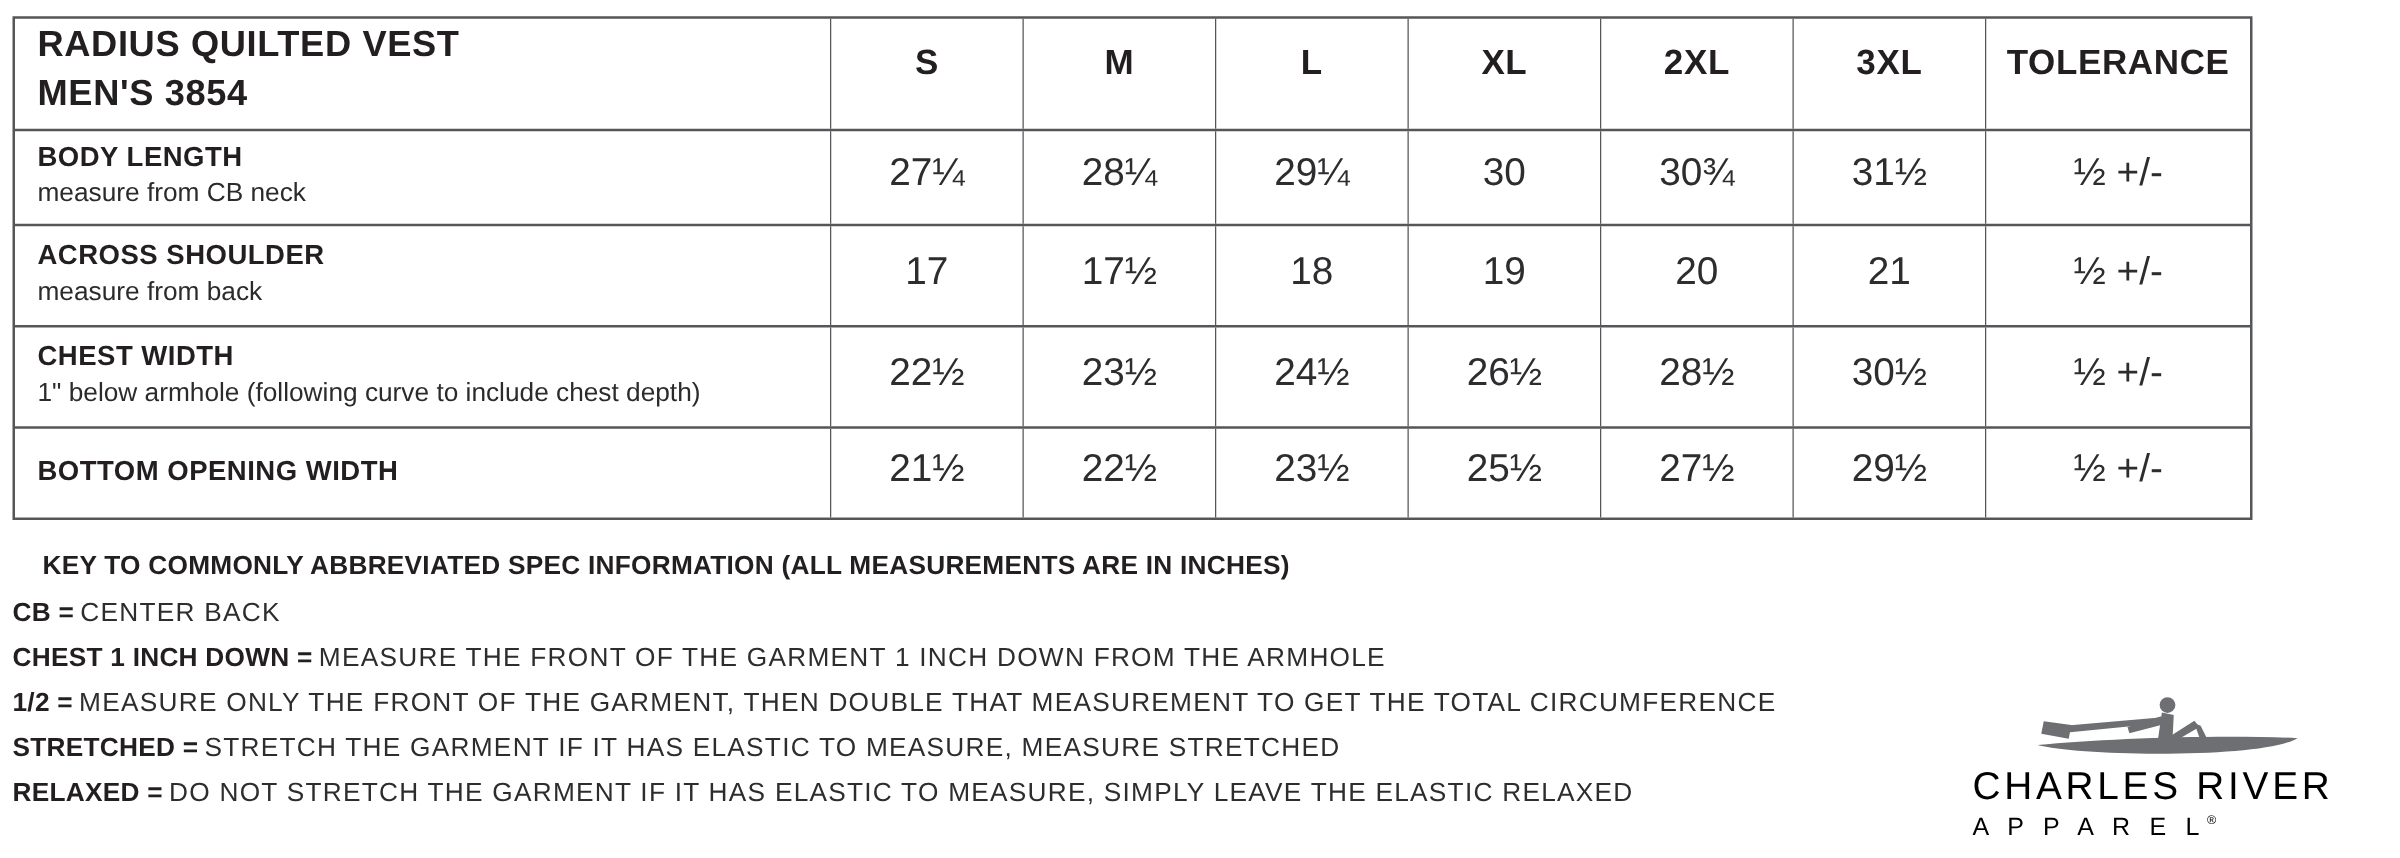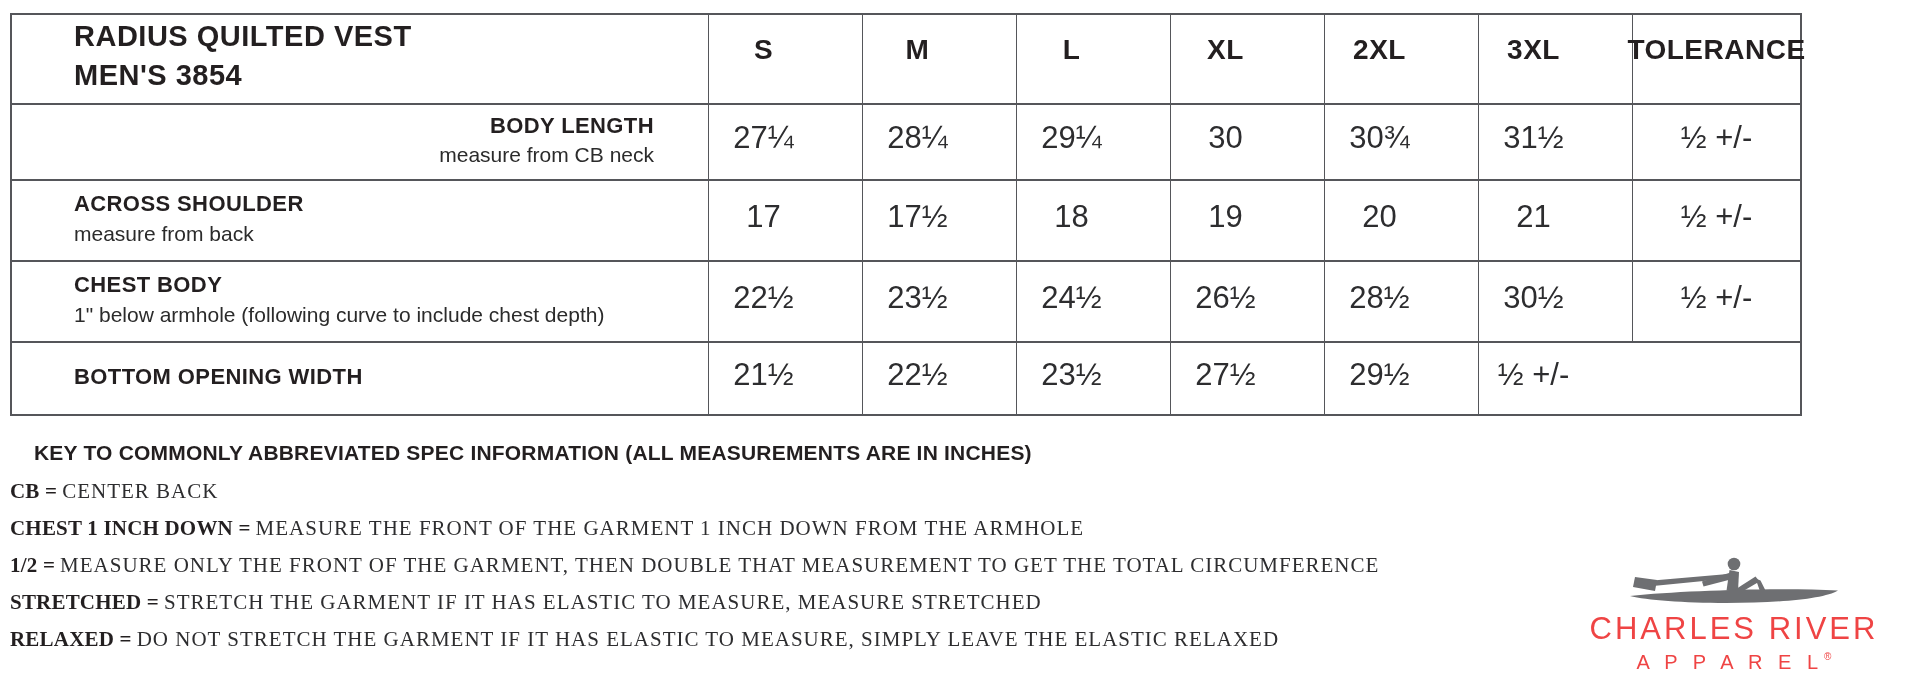--- a/index.html
+++ b/index.html
@@ -8,24 +8,24 @@
     font-family:"Liberation Sans","DejaVu Sans",sans-serif;color:#231f20;overflow:hidden;
   }
 
   
   .spec-table{
     position:absolute;left:10px;top:13px;width:1792px;
     border:2px solid #55565a;box-sizing:border-box;background:#fff;
   }
   .trow{display:grid;grid-template-columns:652px 154px 154px 154px 154px 154px 154px 1fr;}
   .trow + .trow{border-top:2px solid #55565a;}
-  .cell{box-sizing:border-box;border-left:1.5px solid #55565a;min-width:0;margin-left:44px;}
+  .cell{box-sizing:border-box;border-left:1.5px solid #55565a;min-width:0;}
   .cell:first-child{border-left:none;}
   .r-header{height:88px;}
-  .r-0{height:74px;text-align:right;}
+  .r-0{height:74px;}
   .r-1{height:79px;}
   .r-2{height:79px;}
   .r-3{height:71px;}
 
   .title-cell{
     display:flex;flex-direction:column;justify-content:center;
     padding:0 10px 6px 18px;font-weight:bold;font-size:29px;line-height:1.35;letter-spacing:.5px;
   }
   .head-cell{
     display:flex;align-items:center;justify-content:center;
@@ -39,26 +39,26 @@
   .row-sublabel{font-size:21px;line-height:1.3;margin-top:2px;color:#2b2b2b;}
   .row-sublabel.bold{font-weight:bold;font-size:22px;letter-spacing:.4px;color:#231f20;}
   .value-cell{
     display:flex;align-items:center;justify-content:center;
     padding-bottom:8px;font-size:31px;font-weight:400;color:#2d2d2f;white-space:nowrap;
   }
 
   
   .key{position:absolute;left:10px;top:441px;}
   .key-heading{font-weight:bold;font-size:21px;letter-spacing:.2px;margin-bottom:14px;margin-left:24px;}
-  .key-line{font-size:21px;margin-bottom:12px;white-space:nowrap;font-family:Liberation Serif, serif;}
+  .key-line{font-size:21px;margin-bottom:12px;white-space:nowrap;}
   .key-term{font-weight:bold;letter-spacing:.2px;}
   .key-def{letter-spacing:1px;color:#2d2d2f;margin-left:5px;}
 
   
-  .logo{position:absolute;left:1578px;top:556px;width:312px;text-align:center;color:#ef4444;}
+  .logo{position:absolute;left:1578px;top:556px;width:312px;color:#000000;}
   .logo svg{display:block;margin:0 auto;}
   .logo-brand{font-size:31px;letter-spacing:3px;margin-top:5px;white-space:nowrap;}
   .logo-sub{font-size:20px;letter-spacing:5px;margin-top:4px;white-space:nowrap;}
   .reg{font-size:10px;vertical-align:9px;letter-spacing:0;margin-left:1px;}
 </style>
 </head>
 <body>
 
 <div class="page">
 
@@ -101,39 +101,40 @@
       <div class="cell value-cell">17½</div>
       <div class="cell value-cell">18</div>
       <div class="cell value-cell">19</div>
       <div class="cell value-cell">20</div>
       <div class="cell value-cell">21</div>
       <div class="cell value-cell">½ +/-</div>
     </div>
 
     <div class="trow r-2">
       <div class="cell label-cell">
-        <div class="row-label">CHEST BODY</div>
+        <div class="row-label">CHEST WIDTH</div>
         <div class="row-sublabel">1" below armhole (following curve to include chest depth)</div>
       </div>
       <div class="cell value-cell">22½</div>
       <div class="cell value-cell">23½</div>
       <div class="cell value-cell">24½</div>
       <div class="cell value-cell">26½</div>
       <div class="cell value-cell">28½</div>
       <div class="cell value-cell">30½</div>
       <div class="cell value-cell">½ +/-</div>
     </div>
 
     <div class="trow r-3">
       <div class="cell label-cell">
         <div class="row-label">BOTTOM OPENING WIDTH</div>
       </div>
       <div class="cell value-cell">21½</div>
       <div class="cell value-cell">22½</div>
       <div class="cell value-cell">23½</div>
+      <div class="cell value-cell">25½</div>
       <div class="cell value-cell">27½</div>
       <div class="cell value-cell">29½</div>
       <div class="cell value-cell">½ +/-</div>
     </div>
 
   </div>
 
   <div class="key">
     <div class="key-heading">KEY TO COMMONLY ABBREVIATED SPEC INFORMATION (ALL MEASUREMENTS ARE IN INCHES)</div>
 

